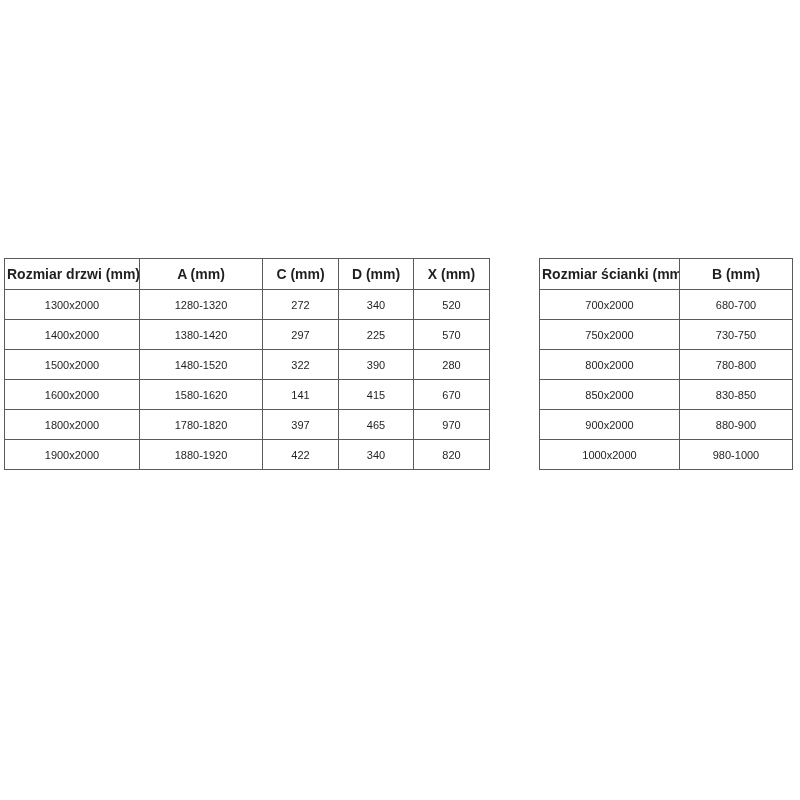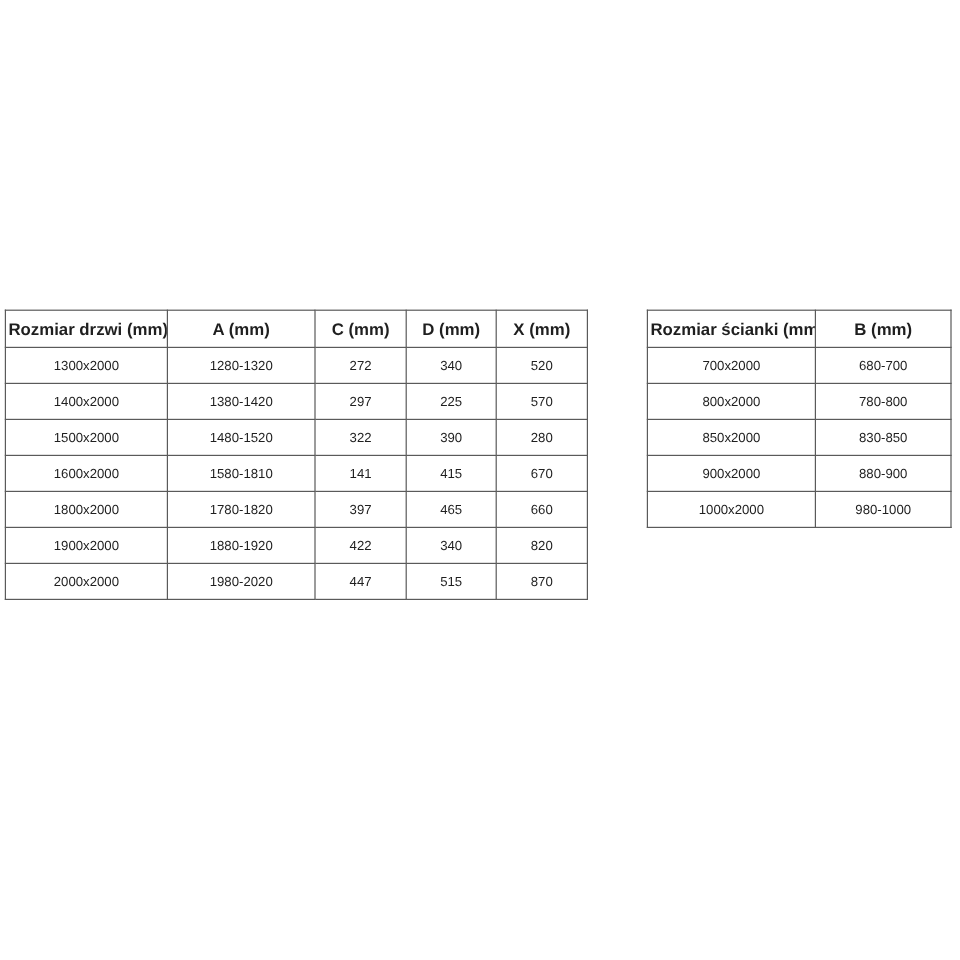--- a/index.html
+++ b/index.html
@@ -92,64 +92,61 @@
         </tr>
         <tr>
           <td>1500x2000</td>
           <td>1480-1520</td>
           <td>322</td>
           <td>390</td>
           <td>280</td>
         </tr>
         <tr>
           <td>1600x2000</td>
-          <td>1580-1810</td>
+          <td>1580-1620</td>
           <td>141</td>
           <td>415</td>
           <td>670</td>
         </tr>
         <tr>
           <td>1800x2000</td>
           <td>1780-1820</td>
           <td>397</td>
           <td>465</td>
-          <td>660</td>
+          <td>970</td>
         </tr>
         <tr>
           <td>1900x2000</td>
           <td>1880-1920</td>
           <td>422</td>
           <td>340</td>
           <td>820</td>
-        </tr>
-        <tr>
-          <td>2000x2000</td>
-          <td>1980-2020</td>
-          <td>447</td>
-          <td>515</td>
-          <td>870</td>
         </tr>
       </tbody>
   </table>
 
   <table id="walls-table" class="tbl">
     <colgroup>
       <col class="col-size">
         <col class="col-b">
     </colgroup>
     <thead>
       <tr>
         <th>Rozmiar ścianki (mm)</th>
         <th>B (mm)</th>
       </tr>
     </thead>
     <tbody>
         <tr>
           <td>700x2000</td>
           <td>680-700</td>
+        </tr>
+        <tr>
+          <td>750x2000</td>
+          <td>730-750</td>
         </tr>
         <tr>
           <td>800x2000</td>
           <td>780-800</td>
         </tr>
         <tr>
           <td>850x2000</td>
           <td>830-850</td>
         </tr>
         <tr>

